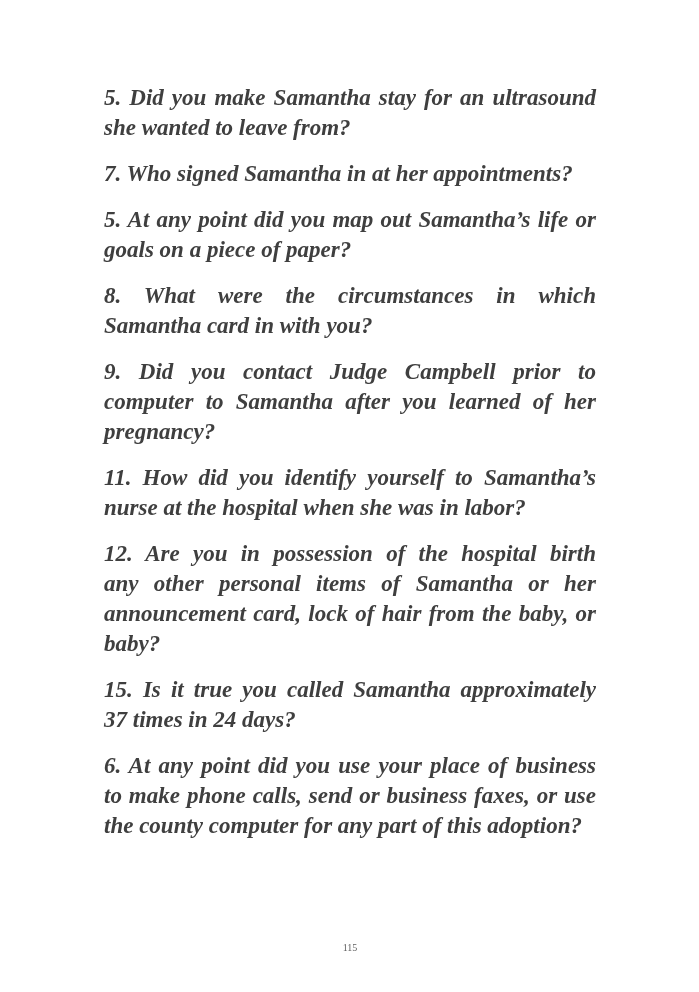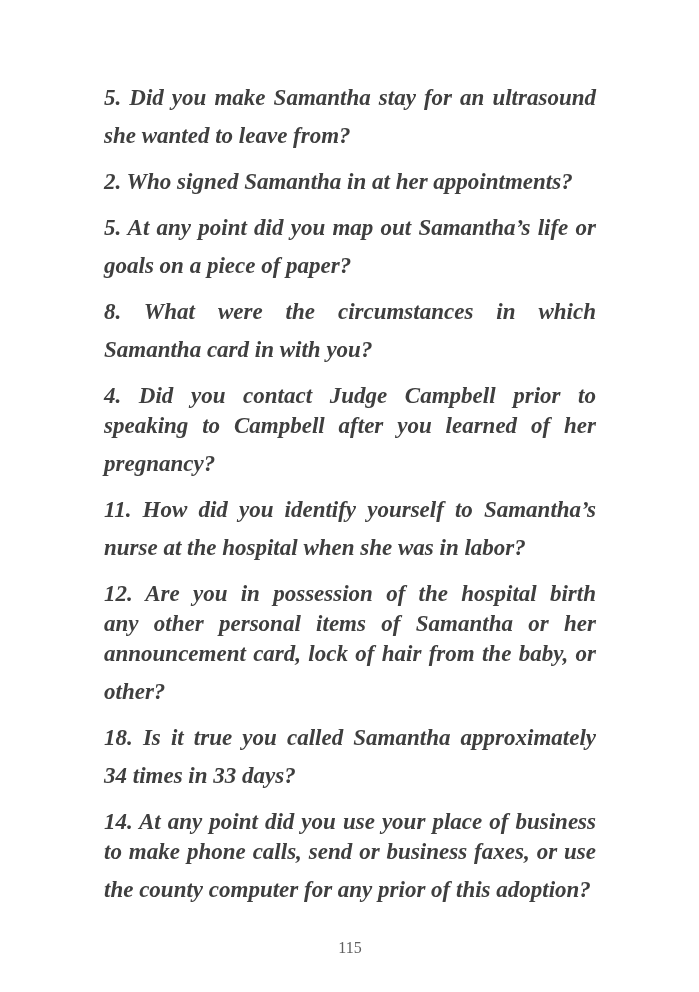--- a/index.html
+++ b/index.html
@@ -37,74 +37,73 @@
   p.question:last-child {
     margin-bottom: 0;
   }
   .line {
     display: block;
     text-align: justify;
     text-align-last: justify;
   }
   .line.last-line {
     text-align-last: left;
-    margin-top: 8px;
   }
   .page-number {
     position: absolute;
     left: 104px;
     top: 941px;
     width: 492px;
     text-align: center;
-    font-size: 16px;
+    font-size: 10px;
     line-height: 14px;
     font-weight: normal;
     font-style: normal;
     color: #5f5f5f;
   }
 </style>
 </head>
 <body>
 
 <div class="page" style="background: rgb(255, 255, 255);">
   <div class="questions" style="color: rgb(63, 63, 63);">
       <p class="question">
         <span class="line">5. Did you make Samantha stay for an ultrasound</span>
         <span class="line last-line">she wanted to leave from?</span>
       </p>
       <p class="question">
-        <span class="line last-line">2. Who signed Samantha in at her appointments?</span>
+        <span class="line last-line">7. Who signed Samantha in at her appointments?</span>
       </p>
       <p class="question">
         <span class="line">5. At any point did you map out Samantha’s life or</span>
         <span class="line last-line">goals on a piece of paper?</span>
       </p>
       <p class="question">
         <span class="line">8. What were the circumstances in which</span>
         <span class="line last-line">Samantha card in with you?</span>
       </p>
       <p class="question">
-        <span class="line">4. Did you contact Judge Campbell prior to</span>
-        <span class="line">speaking to Campbell after you learned of her</span>
+        <span class="line">9. Did you contact Judge Campbell prior to</span>
+        <span class="line">computer to Samantha after you learned of her</span>
         <span class="line last-line">pregnancy?</span>
       </p>
       <p class="question">
         <span class="line">11. How did you identify yourself to Samantha’s</span>
         <span class="line last-line">nurse at the hospital when she was in labor?</span>
       </p>
       <p class="question">
         <span class="line">12. Are you in possession of the hospital birth</span>
         <span class="line">any other personal items of Samantha or her</span>
         <span class="line">announcement card, lock of hair from the baby, or</span>
-        <span class="line last-line">other?</span>
+        <span class="line last-line">baby?</span>
       </p>
       <p class="question">
-        <span class="line">18. Is it true you called Samantha approximately</span>
-        <span class="line last-line">34 times in 33 days?</span>
+        <span class="line">15. Is it true you called Samantha approximately</span>
+        <span class="line last-line">37 times in 24 days?</span>
       </p>
       <p class="question">
-        <span class="line">14. At any point did you use your place of business</span>
+        <span class="line">6. At any point did you use your place of business</span>
         <span class="line">to make phone calls, send or business faxes, or use</span>
-        <span class="line last-line">the county computer for any prior of this adoption?</span>
+        <span class="line last-line">the county computer for any part of this adoption?</span>
       </p>
     </div>
   <div class="page-number" style="color: rgb(95, 95, 95);">115</div>
 </div>
 
 </body></html>

